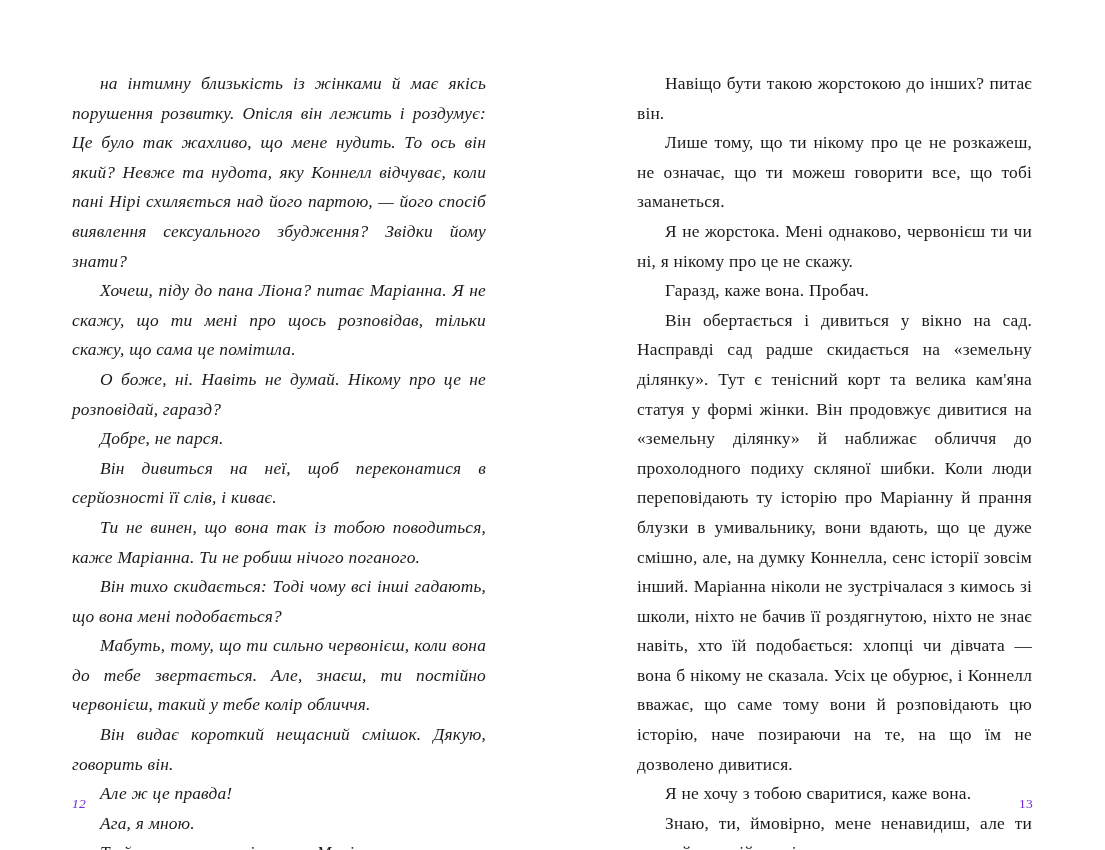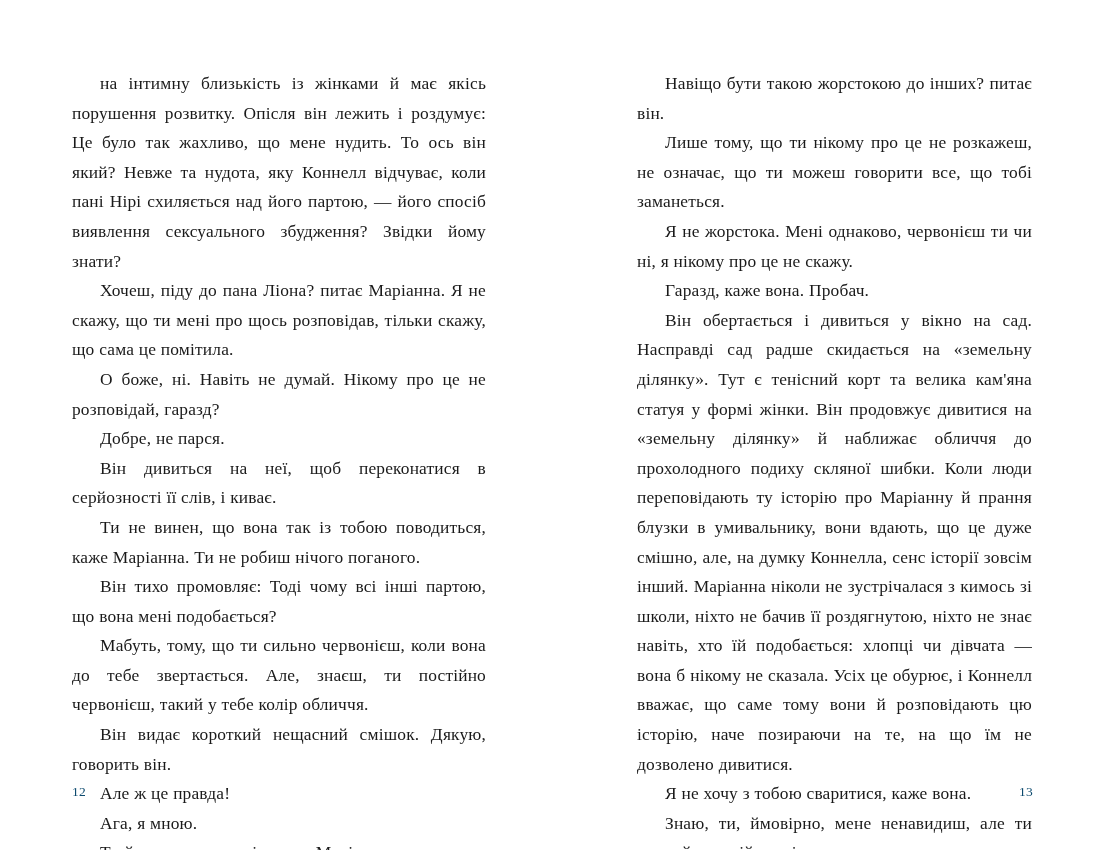--- a/index.html
+++ b/index.html
@@ -23,21 +23,21 @@
     inset: 0;
     display: flex;
     flex-direction: row;
   }
 
   .page {
     position: relative;
     height: 850px;
     box-sizing: border-box;
   }
-  .page-left  { width: 552px; }
+  .page-left  { width: 552px; font-style: italic; }
   .page-right { width: 553px; }
 
   .text-block {
     position: absolute;
     top: 69px;
   }
   .page-left .text-block {
     left: 72px;
     width: 414px;
   }
@@ -53,43 +53,43 @@
     font-size: 17.4px;
     line-height: 29.6px;
     letter-spacing: 0.01em;
     word-spacing: 0.01em;
     text-indent: 28px;
     hyphens: manual;
   }
 
   .folio {
     position: absolute;
-    bottom: 52px;
+    bottom: 40px;
     font-size: 13.5px;
     line-height: 1;
-    color: #0c4a6e;
+    color: #6d28d9;
     letter-spacing: 0.02em;
   }
   .folio-left  { left: 72px;  }
   .folio-right { right: 72px; }
 </style>
 </head>
 <body>
 
 <div class="spread">
 
   <div class="page page-left">
     <div class="text-block">
         <p class="para">на інтимну близькість із жінками й має якісь порушення розвитку. Опісля він лежить і роздумує: Це було так жахливо, що мене нудить. То ось він який? Невже та нудота, яку Коннелл відчуває, коли пані Нірі схиляється над його партою, — його спосіб виявлення сексуального збудження? Звідки йому знати?</p>
         <p class="para">Хочеш, піду до пана Ліона? питає Маріанна. Я не скажу, що ти мені про щось розповідав, тільки скажу, що сама це помітила.</p>
         <p class="para">О боже, ні. Навіть не думай. Нікому про це не розповідай, гаразд?</p>
         <p class="para">Добре, не парся.</p>
         <p class="para">Він дивиться на неї, щоб переконатися в серйозності її слів, і киває.</p>
         <p class="para">Ти не винен, що вона так із тобою поводиться, каже Маріанна. Ти не робиш нічого поганого.</p>
-        <p class="para">Він тихо промовляє: Тоді чому всі інші партою, що вона мені подобається?</p>
+        <p class="para">Він тихо скидається: Тоді чому всі інші гадають, що вона мені подобається?</p>
         <p class="para">Мабуть, тому, що ти сильно червонієш, коли вона до тебе звертається. Але, знаєш, ти постійно червонієш, такий у тебе колір обличчя.</p>
         <p class="para">Він видає короткий нещасний смішок. Дякую, говорить він.</p>
         <p class="para">Але ж це правда!</p>
         <p class="para">Ага, я мною.</p>
         <p class="para">Ти й зараз почервонів, каже Маріанна.</p>
       </div>
     <div class="folio folio-left">12</div>
   </div>
 
   <div class="page page-right">

